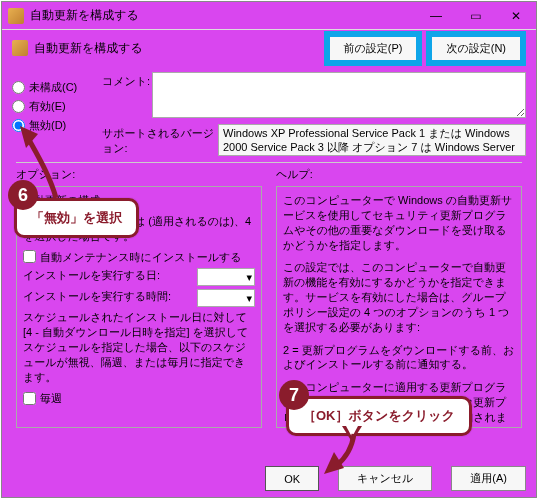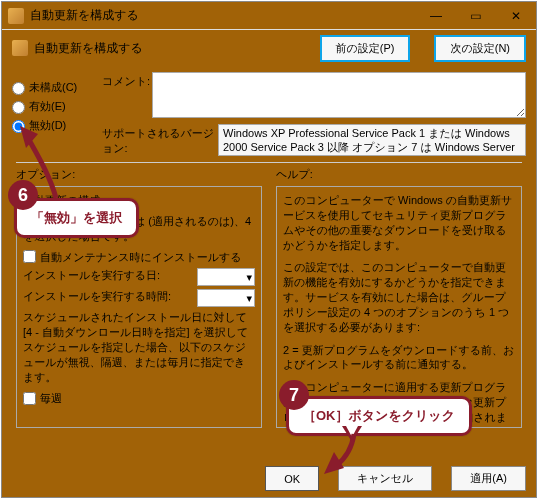--- a/index.html
+++ b/index.html
@@ -9,21 +9,21 @@
     background: #fff;
     width: 540px;
     height: 501px;
     overflow: hidden;
     position: relative;
   }
   .window {
     width: 536px;
     height: 497px;
     border: 1px solid #888;
-    background: #a16207;
+    background: #d946ef;
     position: relative;
     margin: 1px;
   }
   .titlebar {
     height: 28px;
     display: flex;
     align-items: center;
     border-bottom: 1px solid #ddd;
     padding-left: 6px;
   }
@@ -48,36 +48,36 @@
     height: 36px;
   }
   .subheader .hicon {
     width: 16px; height: 16px;
     background: linear-gradient(135deg,#e8b050,#c08030);
     border-radius: 2px;
     margin-right: 6px;
   }
   .subheader .htitle { flex: 1; font-size: 12px; }
   .navbtn {
-    border: 2px solid #0ea5e9;
+    border: 6px solid #0ea5e9;
     background: #f7f7f7;
     padding: 4px 14px;
-    margin-left: 24px;
+    margin-left: 4px;
     font-size: 11px;
     cursor: pointer;
   }
   .body {
     padding: 6px 10px 0 10px;
   }
   .top-row { display: flex; }
   .left-col {
     width: 90px;
     padding-top: 4px;
   }
-  .radio-row { display: flex; align-items: flex-end; margin: 4px 0; font-size: 11px; }
+  .radio-row { display: flex; align-items: center; margin: 4px 0; font-size: 11px; }
   .radio-row input { margin-right: 4px; }
   .right-col { flex: 1; }
   .comment-row { display: flex; margin-bottom: 6px; }
   .comment-label { width: 50px; padding-top: 2px; }
   .comment-box {
     flex: 1;
     border: 1px solid #aaa;
     background: #fff;
     height: 46px;
     border-radius: 0;

